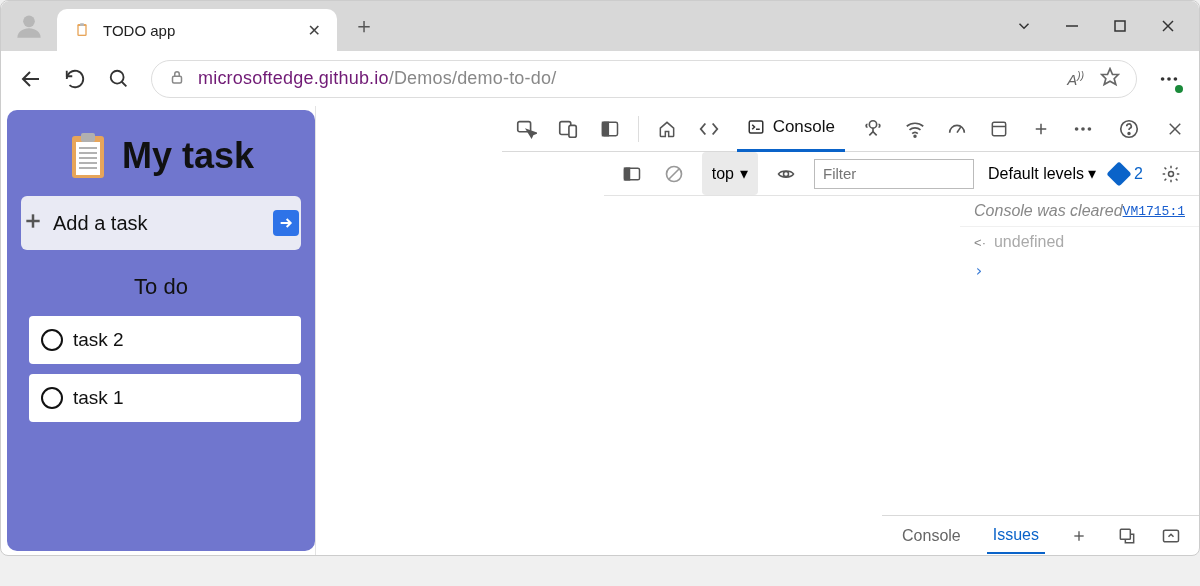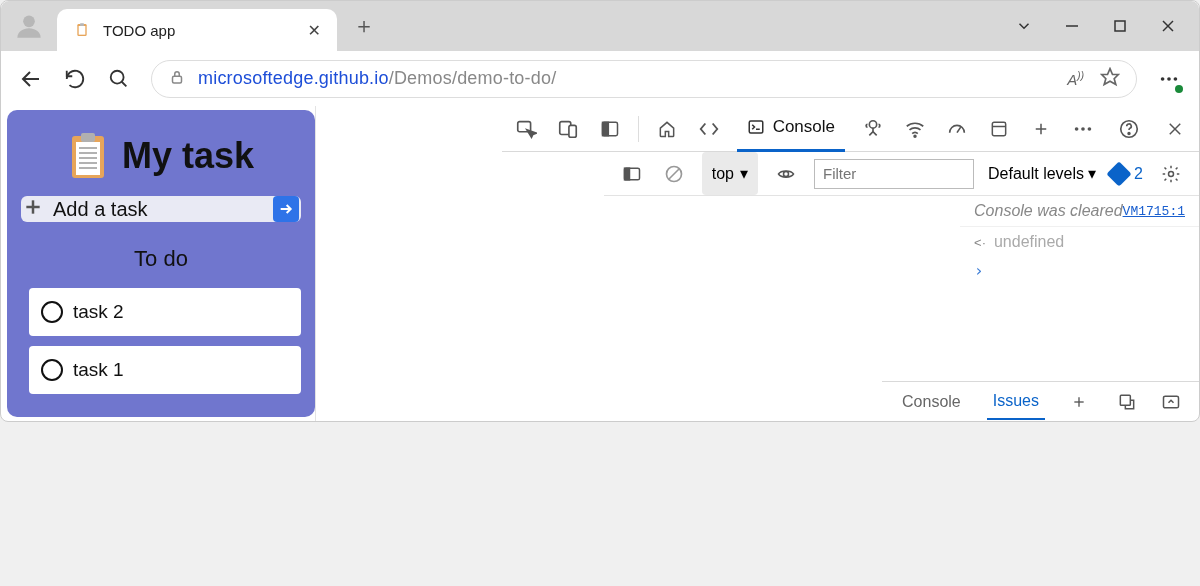--- a/index.html
+++ b/index.html
@@ -1,32 +1,32 @@
 <!DOCTYPE html>
 <html><head>
 <meta charset="utf-8">
 <style>
   * { box-sizing: border-box; margin: 0; padding: 0; font-family: "Segoe UI", Arial, sans-serif; }
   body { width: 1200px; height: 586px; background: #f0f0f0; overflow: hidden; }
-  .window { width: 1200px; height: 422px; background: #fff; border: 1px solid #ccc; border-radius: 8px; display: flex; flex-direction: column; }
+  .window { width: 1200px; height: 556px; background: #fff; border: 1px solid #ccc; border-radius: 8px; display: flex; flex-direction: column; }
   .titlebar { height: 50px; background: #d8d8d8; display: flex; align-items: center; border-radius: 8px 8px 0 0; }
   .profile { width: 36px; height: 36px; margin: 0 10px 0 10px; display:flex; align-items:center; justify-content:center; }
   .profile svg { width: 28px; height:28px; }
   .tab { background: #fff; height: 42px; margin-top:8px; border-radius: 10px 10px 0 0; display: flex; align-items:center; padding: 0 16px; gap:12px; min-width: 280px; }
   .favicon { width:18px; height:18px; display:flex; align-items:center; justify-content:center; }
   .tab-title { font-size: 15px; color: #222; flex:1; }
   .tab-close { font-size: 16px; color:#444; cursor:pointer; }
   .new-tab { margin-left: 16px; font-size: 22px; color:#555; cursor:pointer; }
   .titlebar-right { margin-left:auto; display:flex; gap:26px; padding-right:20px; align-items:center; }
   .win-btn { width:22px; height:22px; display:flex; align-items:center; justify-content:center; color:#333; }
   .toolbar { height: 55px; background:#fff; display:flex; align-items:center; padding: 0 18px; gap:20px; }
   .tb-icon { width:24px; height:24px; display:flex; align-items:center; justify-content:center; color:#333; }
   .addrbar { flex:1; height:38px; border:1px solid #ddd; border-radius:19px; display:flex; align-items:center; padding:0 16px; gap:12px; }
   .addr-text { font-size:18px; color:#888; letter-spacing:0.2px; }
-  .addr-text .host { color:#1d4ed8; }
+  .addr-text .host { color:#701a75; }
   .addr-right { display:flex; gap:16px; align-items:center; }
   .content { flex:1; display:flex; min-height:0; }
   .app { width: 308px; min-width:308px; background: #7076ce; margin: 4px 0 4px 6px; border-radius: 10px; padding: 22px 14px; color:#111; display:flex; flex-direction:column; gap:16px; }
   .app-header { display:flex; align-items:center; gap:14px; justify-content:center; }
   .app-title { font-size: 36px; font-weight:700; }
   .clipboard-icon { width:40px; height:48px; }
   .add-task { background:#e9eaf4; border-radius:6px; height:54px; display:flex; align-items:center; padding:0 2px; gap:10px; }
   .add-label { font-size:20px; flex:1; }
   .go-btn { width:26px; height:26px; background:#2e73e8; border-radius:4px; display:flex; align-items:center; justify-content:center; color:#fff; }
   .section-title { text-align:center; font-size:22px; margin-top:8px; }

